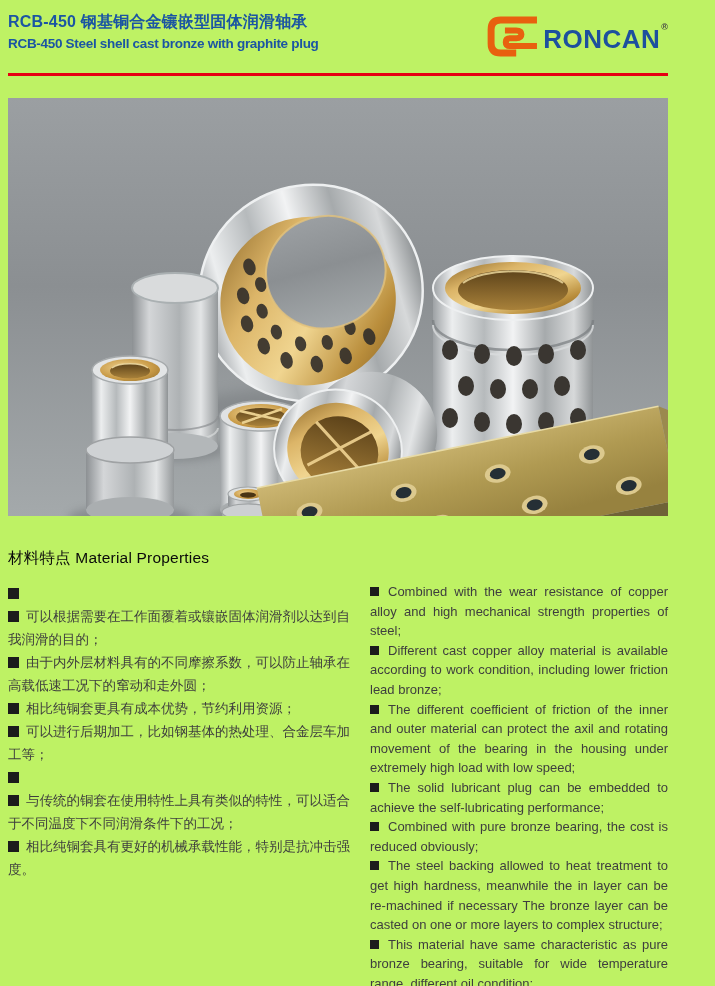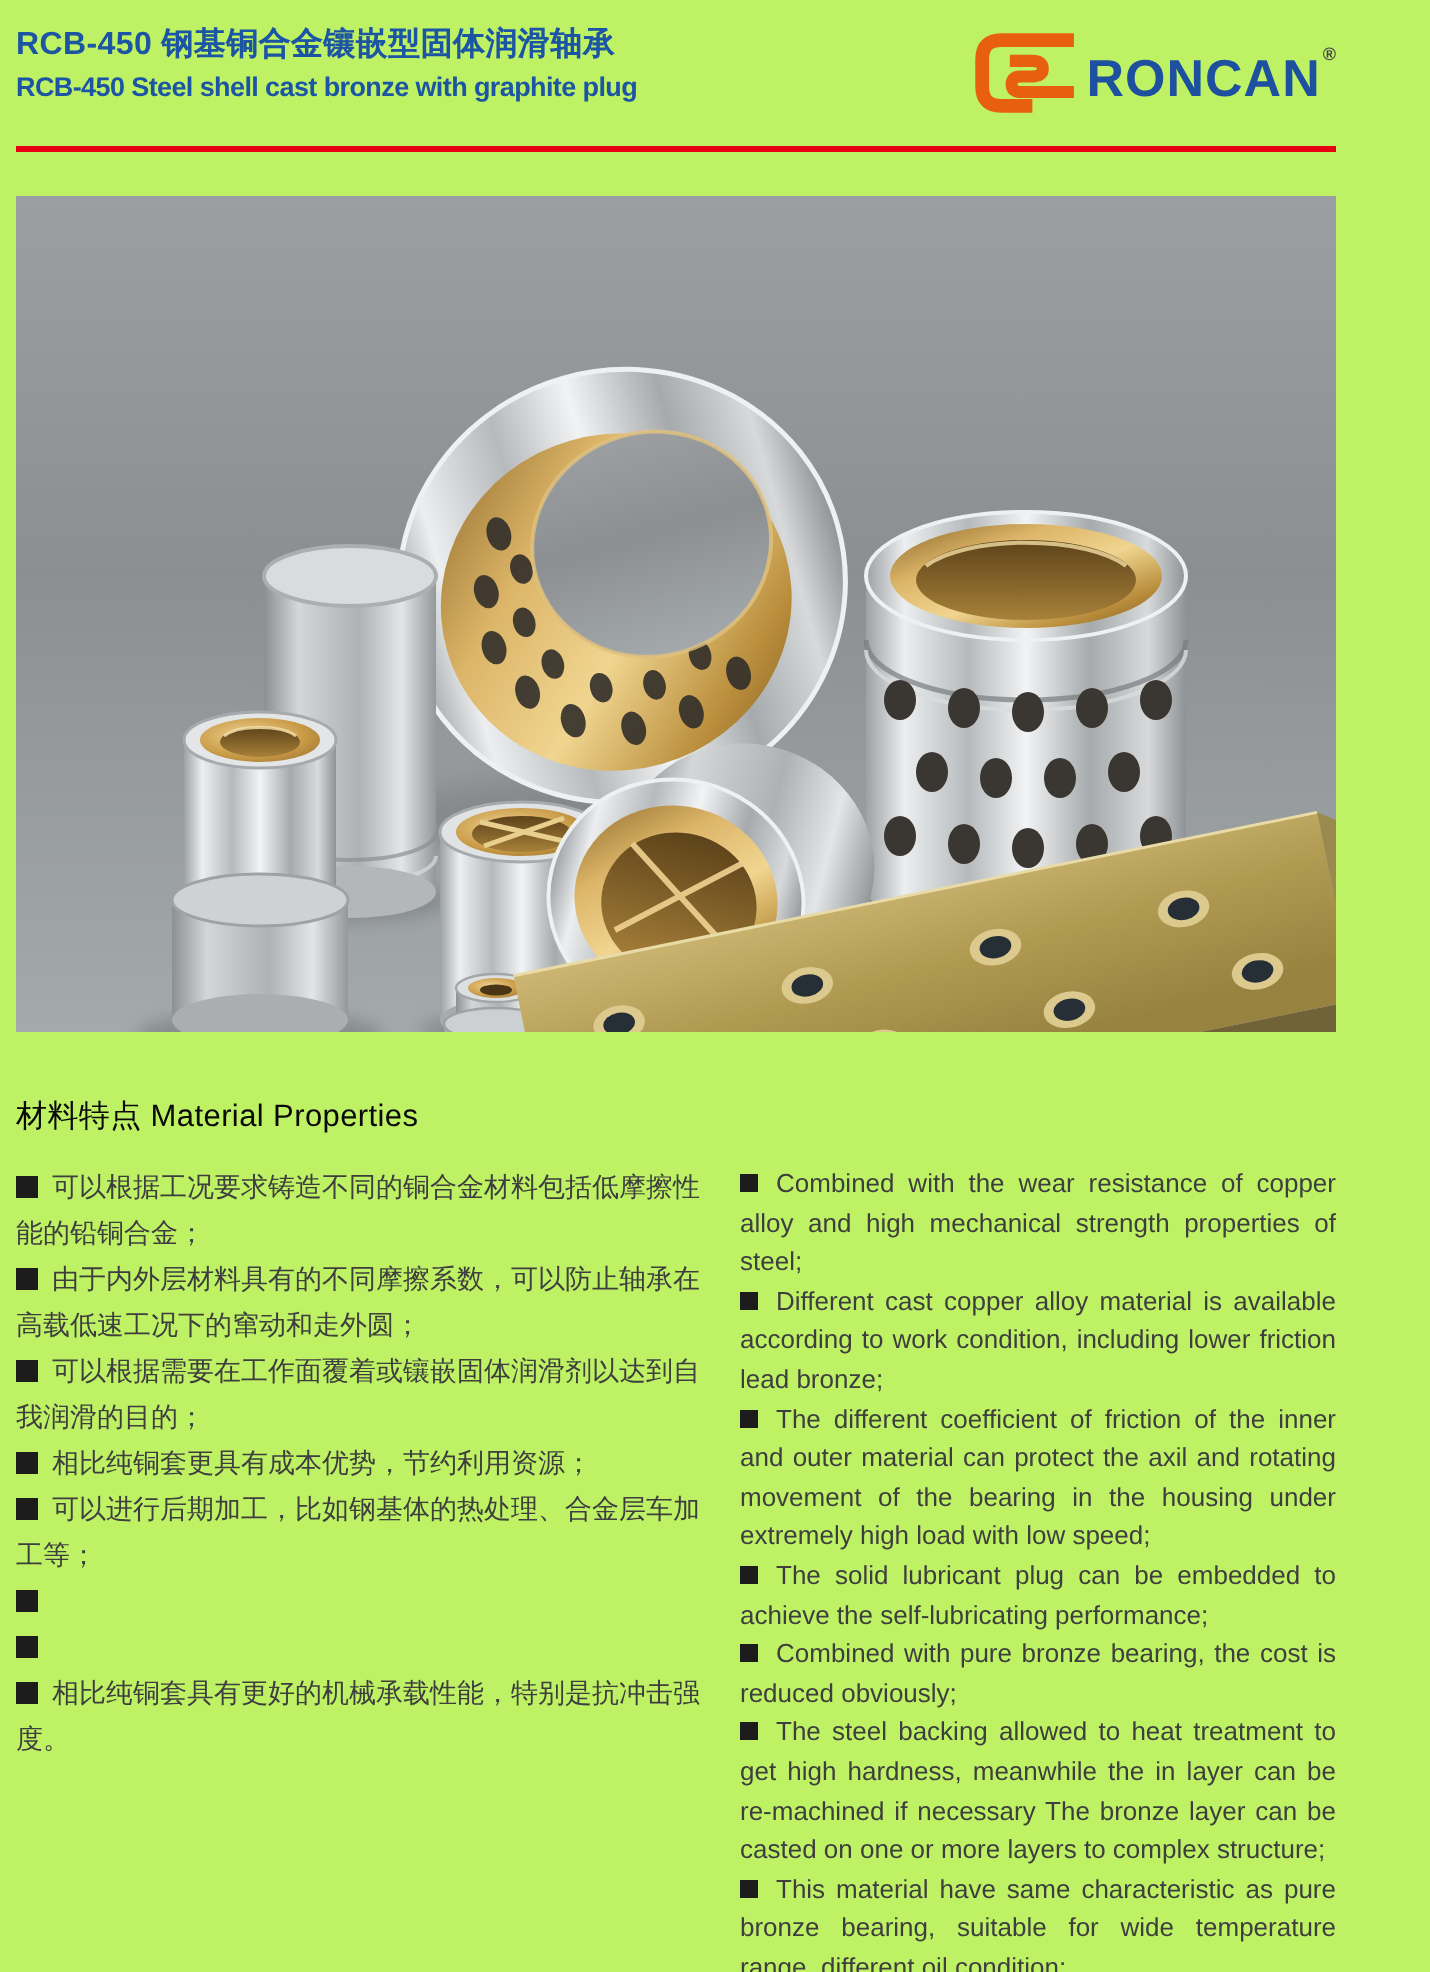--- a/index.html
+++ b/index.html
@@ -265,27 +265,27 @@
             <ellipse rx="8" ry="5.5" fill="#252f35"></ellipse>
           </g>
       </g>
     </g>
   </svg>
 
   <div class="section">
     <h3 class="section-title">材料特点 Material Properties</h3>
     <div class="cols">
       <div class="col-zh" id="list-zh">
-          <p class="bullet"><span class="sq"></span><span>可以根据工况要求铸造不同的铜合金材料包括低摩擦性能的铅铜合金；</span></p>
+          <p class="bullet"><span class="sq"></span></p>
+          <p class="bullet"><span class="sq"></span><span>可以根据需要在工作面覆着或镶嵌固体润滑剂以达到自 我润滑的目的；</span></p>
           <p class="bullet"><span class="sq"></span><span>由于内外层材料具有的不同摩擦系数，可以防止轴承在高载低速工况下的窜动和走外圆；</span></p>
-          <p class="bullet"><span class="sq"></span><span>可以根据需要在工作面覆着或镶嵌固体润滑剂以达到自 我润滑的目的；</span></p>
           <p class="bullet"><span class="sq"></span><span>相比纯铜套更具有成本优势，节约利用资源；</span></p>
           <p class="bullet"><span class="sq"></span><span>可以进行后期加工，比如钢基体的热处理、合金层车加 工等；</span></p>
           <p class="bullet"><span class="sq"></span></p>
-          <p class="bullet"><span class="sq"></span></p>
+          <p class="bullet"><span class="sq"></span><span>与传统的铜套在使用特性上具有类似的特性，可以适合 于不同温度下不同润滑条件下的工况；</span></p>
           <p class="bullet"><span class="sq"></span><span>相比纯铜套具有更好的机械承载性能，特别是抗冲击强度。</span></p>
         </div>
       <div class="col-en" id="list-en">
           <p class="bullet"><span class="sq"></span><span>Combined with the wear resistance of copper alloy and high mechanical strength properties of steel;</span></p>
           <p class="bullet"><span class="sq"></span><span>Different cast copper alloy material is available according to work condition, including lower friction lead bronze;</span></p>
           <p class="bullet"><span class="sq"></span><span>The different coefficient of friction of the inner and outer material can protect the axil and rotating movement of the bearing in the housing under extremely high load with low speed;</span></p>
           <p class="bullet"><span class="sq"></span><span>The solid lubricant plug can be embedded to achieve the self-lubricating performance;</span></p>
           <p class="bullet"><span class="sq"></span><span>Combined with pure bronze bearing, the cost is reduced obviously;</span></p>
           <p class="bullet"><span class="sq"></span><span>The steel backing allowed to heat treatment to get high hardness, meanwhile the in layer can be re-machined if necessary The bronze layer can be casted on one or more layers to complex structure;</span></p>
           <p class="bullet"><span class="sq"></span><span>This material have same characteristic as pure bronze bearing, suitable for wide temperature range, different oil condition;</span></p>

